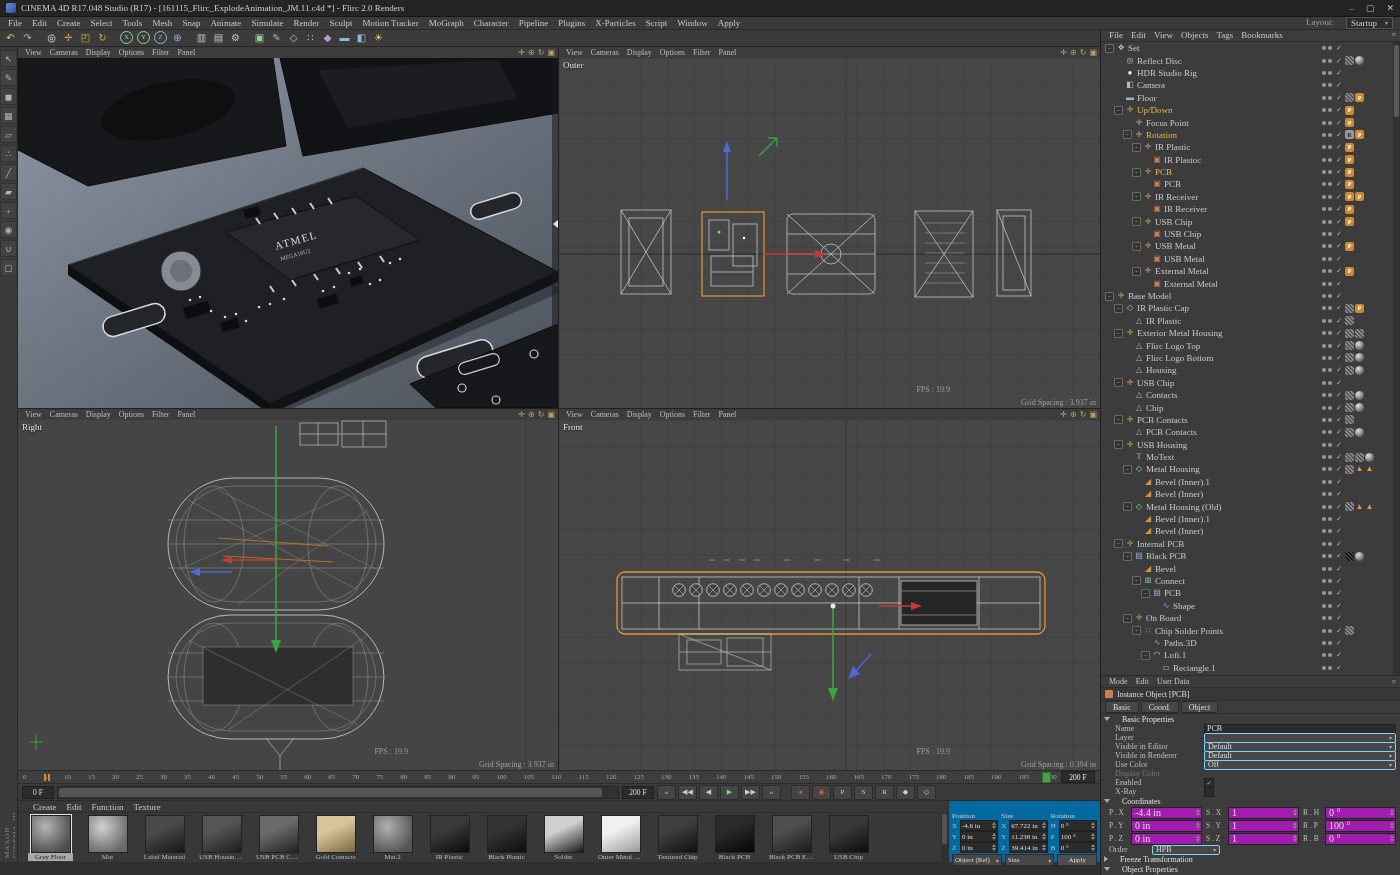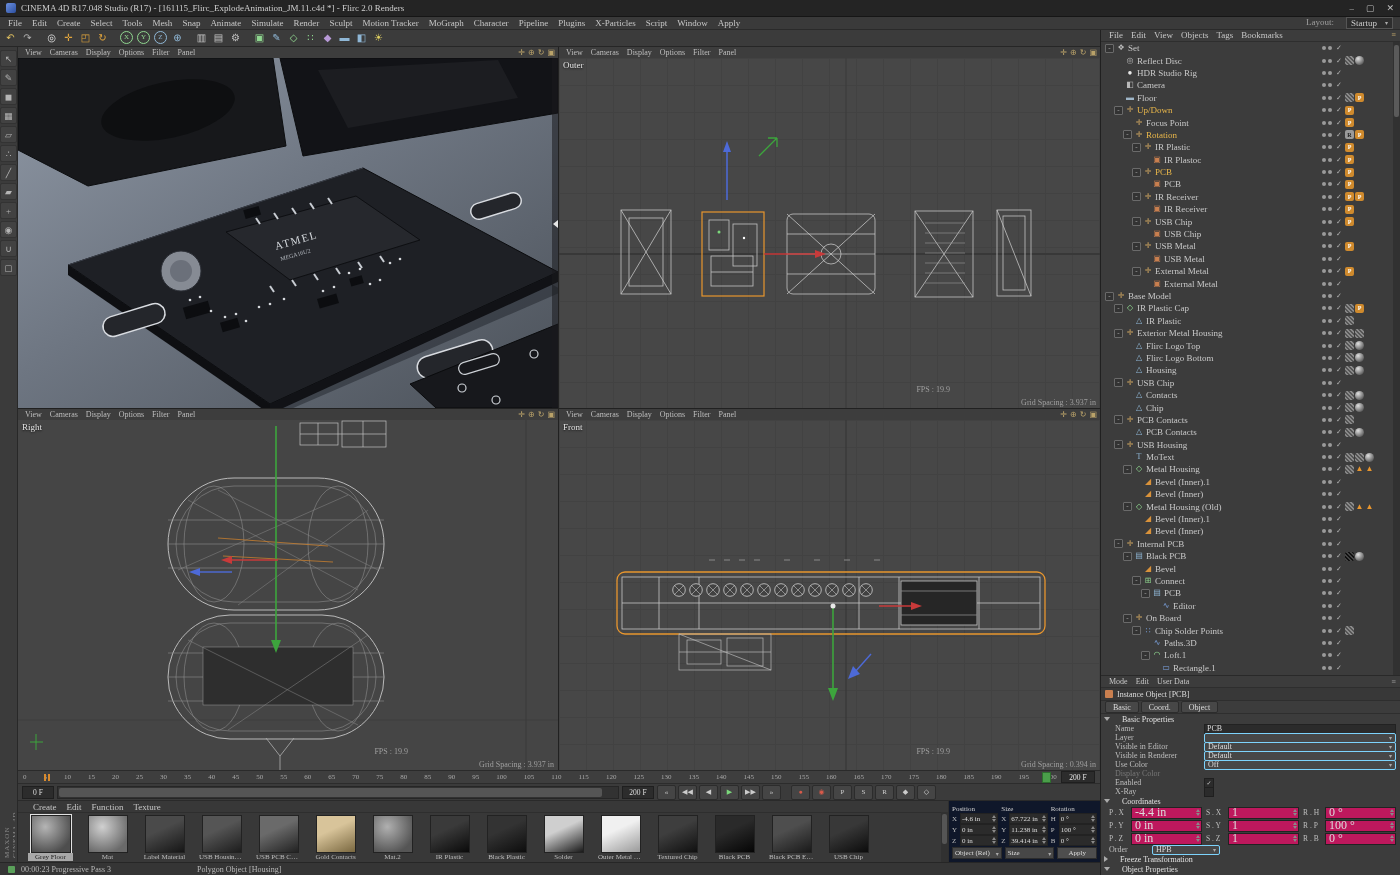--- a/index.html
+++ b/index.html
@@ -87,21 +87,21 @@
   .am-row{height:9px;display:flex;align-items:center;gap:3px;padding:0 4px 0 14px}
   .am-label{width:86px;color:#bdbdbd;white-space:nowrap;overflow:hidden;flex:none}
   .am-label.dim{color:#777}
   .am-input{flex:1;height:8px;background:#2b2b2b;border:1px solid #222;color:#ddd;font-size:8px;font-family:inherit;padding:0 2px;min-width:0}
   .am-dd{flex:1;height:8px;background:#474747;border:1px solid #7dd3fc;border-radius:2px;display:flex;align-items:center;justify-content:space-between;padding:0 3px;color:#ddd}
   .am-dd.small{flex:none;width:60px}
   .am-check{width:8px;height:8px;background:#2b2b2b;border:1px solid #1f1f1f;display:flex;align-items:center;justify-content:center;font-size:6px;color:#ccc;flex:none}
   .am-coords{display:grid;grid-template-columns:1fr 1fr 1fr;gap:0 4px;padding:0 4px 0 8px}
   .cc{display:flex;align-items:center;gap:2px;height:13px}
   .clabel{width:20px;color:#bdbdbd;font-size:7.5px;white-space:nowrap;flex:none}
-  .cfield{flex:1;height:10px;background:#be185d;border:1px solid #222;display:flex;align-items:center;justify-content:space-between;padding:0 1px 0 3px;color:#ddd;font-size:12px;white-space:nowrap;overflow:hidden;min-width:0}
+  .cfield{flex:1;height:10px;background:#a21caf;border:1px solid #222;display:flex;align-items:center;justify-content:space-between;padding:0 1px 0 3px;color:#ddd;font-size:10px;white-space:nowrap;overflow:hidden;min-width:0}
   .spin{display:flex;flex-direction:column;gap:1px;flex:none}
   .spin i{display:block;width:0;height:0;border-left:2.5px solid transparent;border-right:2.5px solid transparent}
   .spin .up{border-bottom:3px solid #8a8a8a}
   .spin .dn{border-top:3px solid #8a8a8a}
   
   .ruler{position:absolute;left:18px;top:770px;width:1082px;height:13px;background:#3e3e3e;border-top:1px solid #2a2a2a;display:flex;align-items:center;padding:0 5px;box-sizing:border-box}
   .ticks{flex:1;display:flex;justify-content:space-between;overflow:hidden}
   .tick{font-size:7px;color:#a8a8a8}
   .playhead{position:absolute;left:1024px;top:1px;width:9px;height:11px;background:#4a9e4a;border:1px solid #2e6e2e;box-sizing:border-box}
   .keymark{position:absolute;top:3px;width:2px;height:7px;background:#d88a2d}
@@ -120,21 +120,21 @@
   .mat-menu .txt-item{padding:0 5px}
   .mat-strip{display:flex;gap:12px;padding:2px 2px 0 10px}
   .mat{width:45px;display:flex;flex-direction:column;align-items:center}
   .swatch{width:40px;height:38px;border:1px solid #222;box-sizing:border-box}
   .mat.selected .swatch{outline:1px solid #e2e2e2}
   .mlabel{width:45px;font-size:7px;color:#bdbdbd;text-align:center;white-space:nowrap;overflow:hidden;text-overflow:ellipsis}
   .mat.selected .mlabel{background:#a8a8a8;color:#1d1d1d}
   .mat-scroll{position:absolute;right:0;top:11px;bottom:0;width:7px;background:#313131}
   .mat-scroll .handle{position:absolute;left:1px;right:1px;top:2px;height:30px;background:#555;border-radius:2px}
   
-  .coordmgr{position:absolute;left:948px;top:800px;width:152px;height:62px;background:#0f172a;border-top:1px solid #2a2a2a;border-left:1px solid #2e2e2e;box-sizing:border-box;padding:3px 3px;font-size:7px}
+  .coordmgr{position:absolute;left:948px;top:800px;width:152px;height:62px;background:#0369a1;border-top:1px solid #2a2a2a;border-left:1px solid #2e2e2e;box-sizing:border-box;padding:10px 3px;font-size:7px}
   .cm-grid{display:grid;grid-template-columns:1fr 1fr 1fr;gap:0 3px}
   .cm-title{height:9px;display:flex;align-items:center;color:#cfcfcf;white-space:nowrap;overflow:hidden}
   .cm-cell{display:flex;align-items:center;gap:1px;height:11px}
   .cm-label{width:7px;color:#bdbdbd;flex:none}
   .cm-field{flex:1;height:9px;background:#2b2b2b;border:1px solid #222;color:#ddd;display:flex;align-items:center;justify-content:space-between;padding:0 1px;white-space:nowrap;overflow:hidden;min-width:0}
   .cm-bottom{display:grid;grid-template-columns:1fr 1fr .8fr;gap:0 3px;margin-top:1px}
   .cm-dd{height:10px;background:#474747;border:1px solid #2c2c2c;display:flex;align-items:center;justify-content:space-between;padding:0 2px;color:#ddd;white-space:nowrap;overflow:hidden}
   .cm-apply{height:10px;background:#4e4e4e;border:1px solid #2c2c2c;display:flex;align-items:center;justify-content:center;color:#ddd}
   
   .statusbar{position:absolute;left:0;top:862px;width:1100px;height:13px;background:#353535;border-top:1px solid #262626;display:flex;align-items:center;gap:6px;padding:0 8px;box-sizing:border-box;font-size:8px;color:#b8b8b8}
@@ -1202,21 +1202,21 @@
     <span class="vis">
               <i class="dot"></i>
               <i class="dot"></i>
             </span>
     <span class="chk">✓</span>
     <span class="tags"></span>
   </div>
           <div class="trow" style="padding-left: 49px;">
     <span class="exp"></span>
     <span class="ticon" style="color: rgb(127, 168, 232);">∿</span>
-    <span class="tlabel">Editor</span>
+    <span class="tlabel">Shape</span>
     <span class="tspacer"></span>
     <span class="vis">
               <i class="dot"></i>
               <i class="dot"></i>
             </span>
     <span class="chk">✓</span>
     <span class="tags"></span>
   </div>
           <div class="trow" style="padding-left: 22px;">
     <span class="exp">-</span>
@@ -1748,18 +1748,13 @@
           <span class="caret">▾</span>
         </span>
       <span class="cm-dd">
           <span>Size</span>
           <span class="caret">▾</span>
         </span>
       <span class="cm-apply">Apply</span>
     </div>
   </div>
 
-  <div class="statusbar">
-    <span class="status-dot"></span>
-    <span>00:00:23 Progressive Pass 3</span>
-    <span class="status-middle">Polygon Object [Housing]</span>
-  </div>
 </div>
 
 </body></html>

